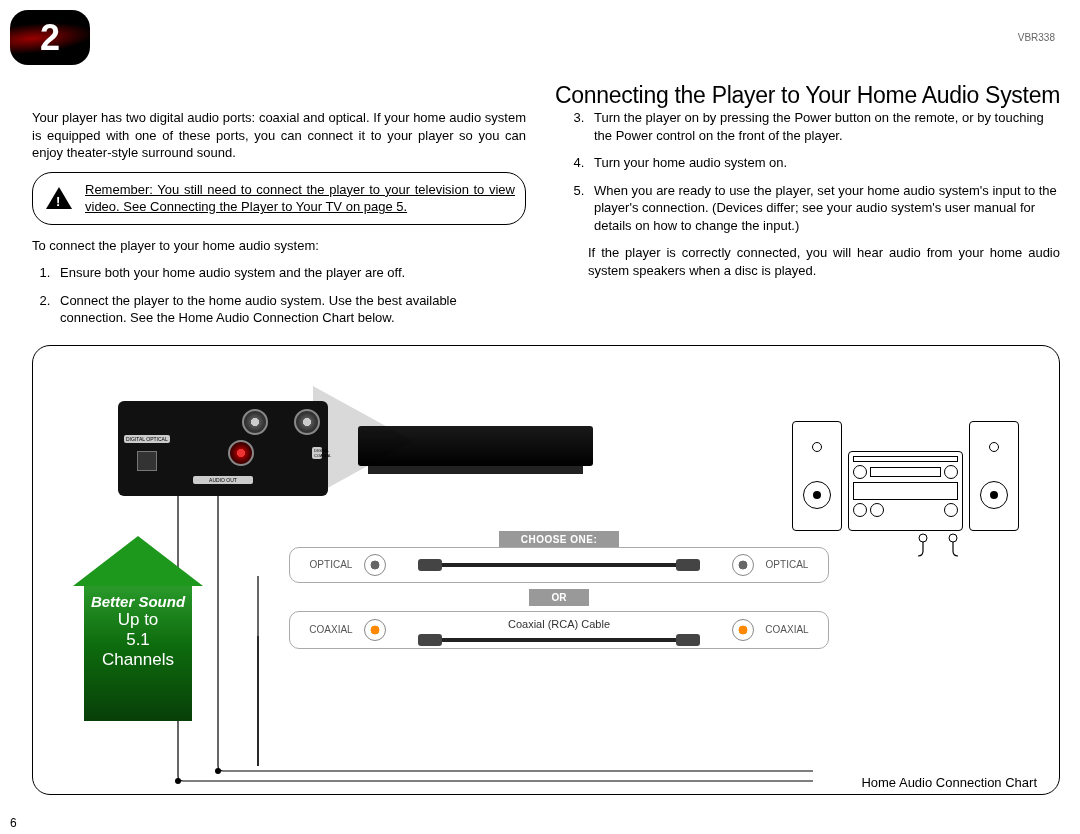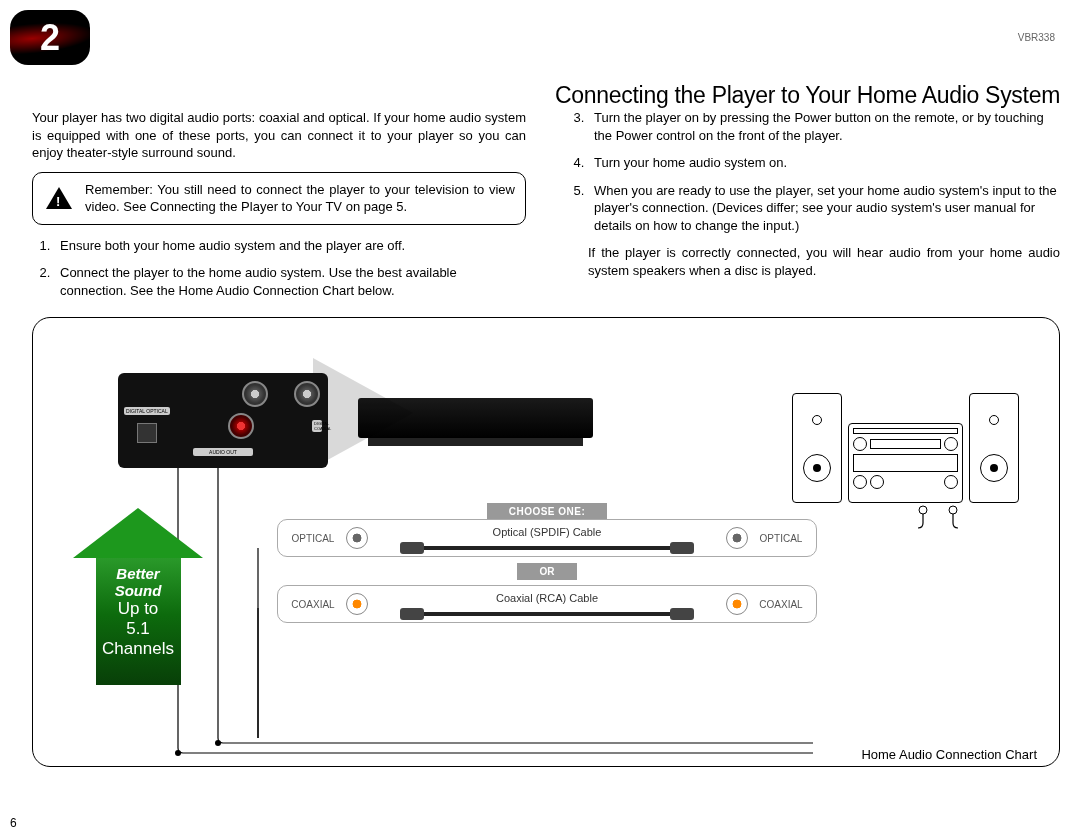--- a/index.html
+++ b/index.html
@@ -42,27 +42,28 @@
     letter-spacing: -0.3px;
     text-align: right;
   }
   .cols {
     display: flex; gap: 40px; 
     font-size: 13px; line-height: 1.35;
   }
   .col { flex: 1; }
   .col p { margin-bottom: 10px; text-align: justify; }
   .note-box {
-    border: 1px solid #000; border-radius: 10px;
+    border: 1px solid #000; border-radius: 20px;
     padding: 8px 10px 8px 52px;
     position: relative;
     margin: 6px 0 12px 0;
     display: flex; align-items: center;
     min-height: 44px;
     text-align: justify;
+    text-decoration: underline;
   }
   .note-icon {
     position: absolute; left: 12px; top: 50%; transform: translateY(-50%);
     width: 28px; height: 28px;
     display:flex; align-items:center; justify-content:center;
   }
   ol.steps { margin-left: 22px; }
   ol.steps li { margin-bottom: 10px; padding-left: 6px; }
 
   
@@ -126,32 +127,32 @@
     text-align:center; color:#fff; z-index:3;
   }
   .arrow-head{
     width:0;height:0;margin:0 auto;
     border-left:65px solid transparent;
     border-right:65px solid transparent;
     border-bottom:50px solid #1a8a1a;
     filter:brightness(1.1);
   }
   .arrow-body{
-    width:85px;margin:0 auto;
+    width:108px;margin:0 auto;
     background:linear-gradient(#2a9a2a,#0d6b0d 45%,#083f08);
-    padding:8px 4px 26px;
+    padding:8px 4px 51px;
     margin-top:-1px;
   }
   .arrow-body .l1{font-weight:700;font-style:italic;font-size:15px;}
   .arrow-body .l2{font-size:17px;}
 
   
-  .chooser{position:absolute;left:244px;top:185px;width:540px;z-index:2;}
+  .chooser{position:absolute;left:256px;top:185px;width:540px;z-index:2;}
   .ch-head{background:#999;color:#fff;font-size:10px;font-weight:700;text-align:center;padding:3px 0;width:120px;margin:0 auto;letter-spacing:0.5px;}
-  .cable-row{border:1.5px solid #aaa;border-radius:10px;padding:6px 10px;display:flex;align-items:center;gap:8px;margin-top:-1px;background:#fff;}
+  .cable-row{border:1.5px solid #aaa;border-radius:10px;padding:6px 16px;display:flex;align-items:center;gap:8px;margin-top:-1px;background:#fff;}
   .port-lbl{font-size:10px;color:#555;width:50px;text-align:center;}
   .port-circ{width:22px;height:22px;border:1.5px solid #888;border-radius:50%;background:radial-gradient(circle,#666 30%,#fff 33%);}
   .port-circ.orange{background:radial-gradient(circle,#f80 30%,#fff 33%);}
   .cable{flex:1;text-align:center;position:relative;}
   .cable .name{font-size:11px;color:#333;margin-bottom:8px;}
   .cable .wire{height:4px;background:#222;position:relative;border-radius:2px;margin:0 24px;}
   .cable .plug{position:absolute;width:24px;height:12px;background:#444;top:-4px;border-radius:3px;}
   .cable .plug.l{left:0;} .cable .plug.r{right:0;}
   .or-sep{background:#999;color:#fff;font-size:10px;font-weight:700;text-align:center;padding:3px 0;width:60px;margin:6px auto;}
 
@@ -179,20 +180,21 @@
 
 <div class="cols">
   <div class="col">
     <p>Your player has two digital audio ports: coaxial and optical. If your home audio system is equipped with one of these ports, you can connect it to your player so you can enjoy theater-style surround sound.</p>
     <div class="note-box">
       <div class="note-icon">
           <div class="warn"></div>
         </div>
       <div>Remember: You still need to connect the player to your television to view video. See Connecting the Player to Your TV on page 5.</div>
     </div>
+    <p>To connect the player to your home audio system:</p>
     <ol class="steps">
       <li>Ensure both your home audio system and the player are off.</li>
       <li>Connect the player to the home audio system. Use the best available connection. See the Home Audio Connection Chart below.</li>
     </ol>
   </div>
   <div class="col">
     <ol class="steps" start="3">
       <li>Turn the player on by pressing the Power button on the remote, or by touching the Power control on the front of the player.</li>
       <li>Turn your home audio system on.</li>
       <li>When you are ready to use the player, set your home audio system's input to the player's connection. (Devices differ; see your audio system's user manual for details on how to change the input.)</li>
@@ -275,21 +277,20 @@
       <div class="l2">5.1 Channels</div>
     </div>
   </div>
 
   <div class="chooser">
     <div class="ch-head">CHOOSE ONE:</div>
     <div class="cable-row">
       <span class="port-lbl">OPTICAL</span>
       <span class="port-circ"></span>
       <div class="cable">
-        <div class="name">Optical (SPDIF) Cable</div>
         <div class="wire">
             <div class="plug l"></div>
             <div class="plug r"></div>
           </div>
       </div>
       <span class="port-circ"></span>
       <span class="port-lbl">OPTICAL</span>
     </div>
     <div class="or-sep">OR</div>
     <div class="cable-row">

